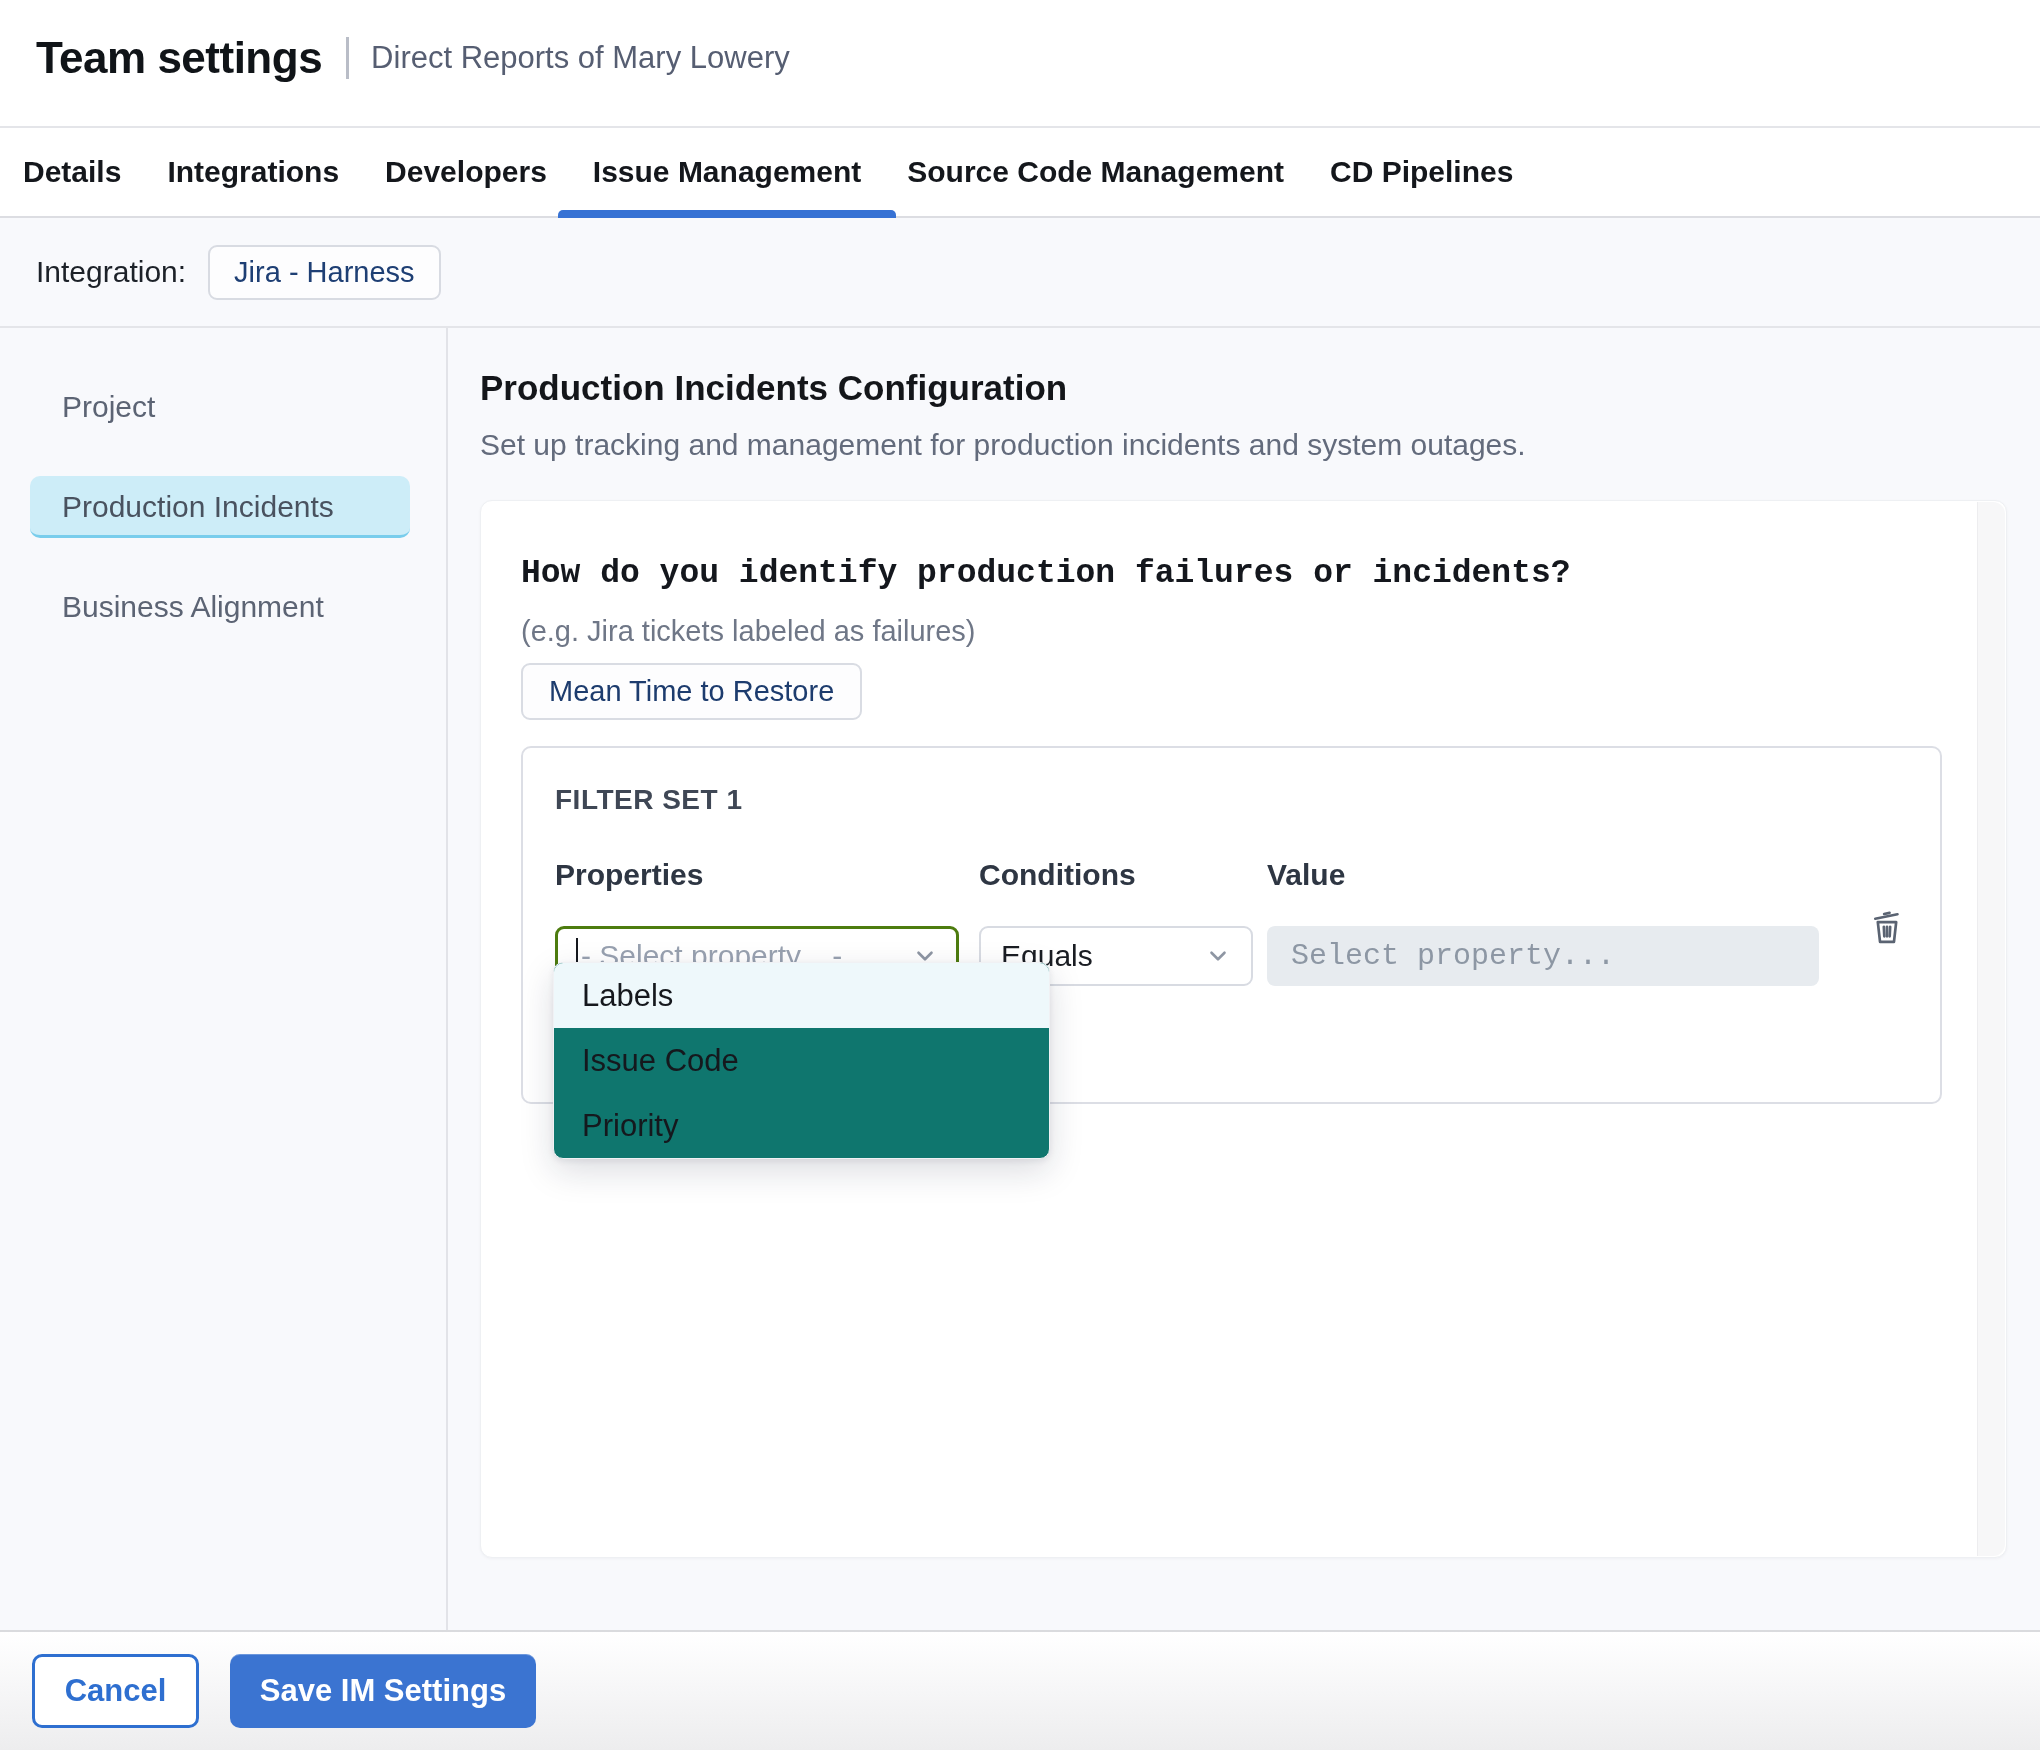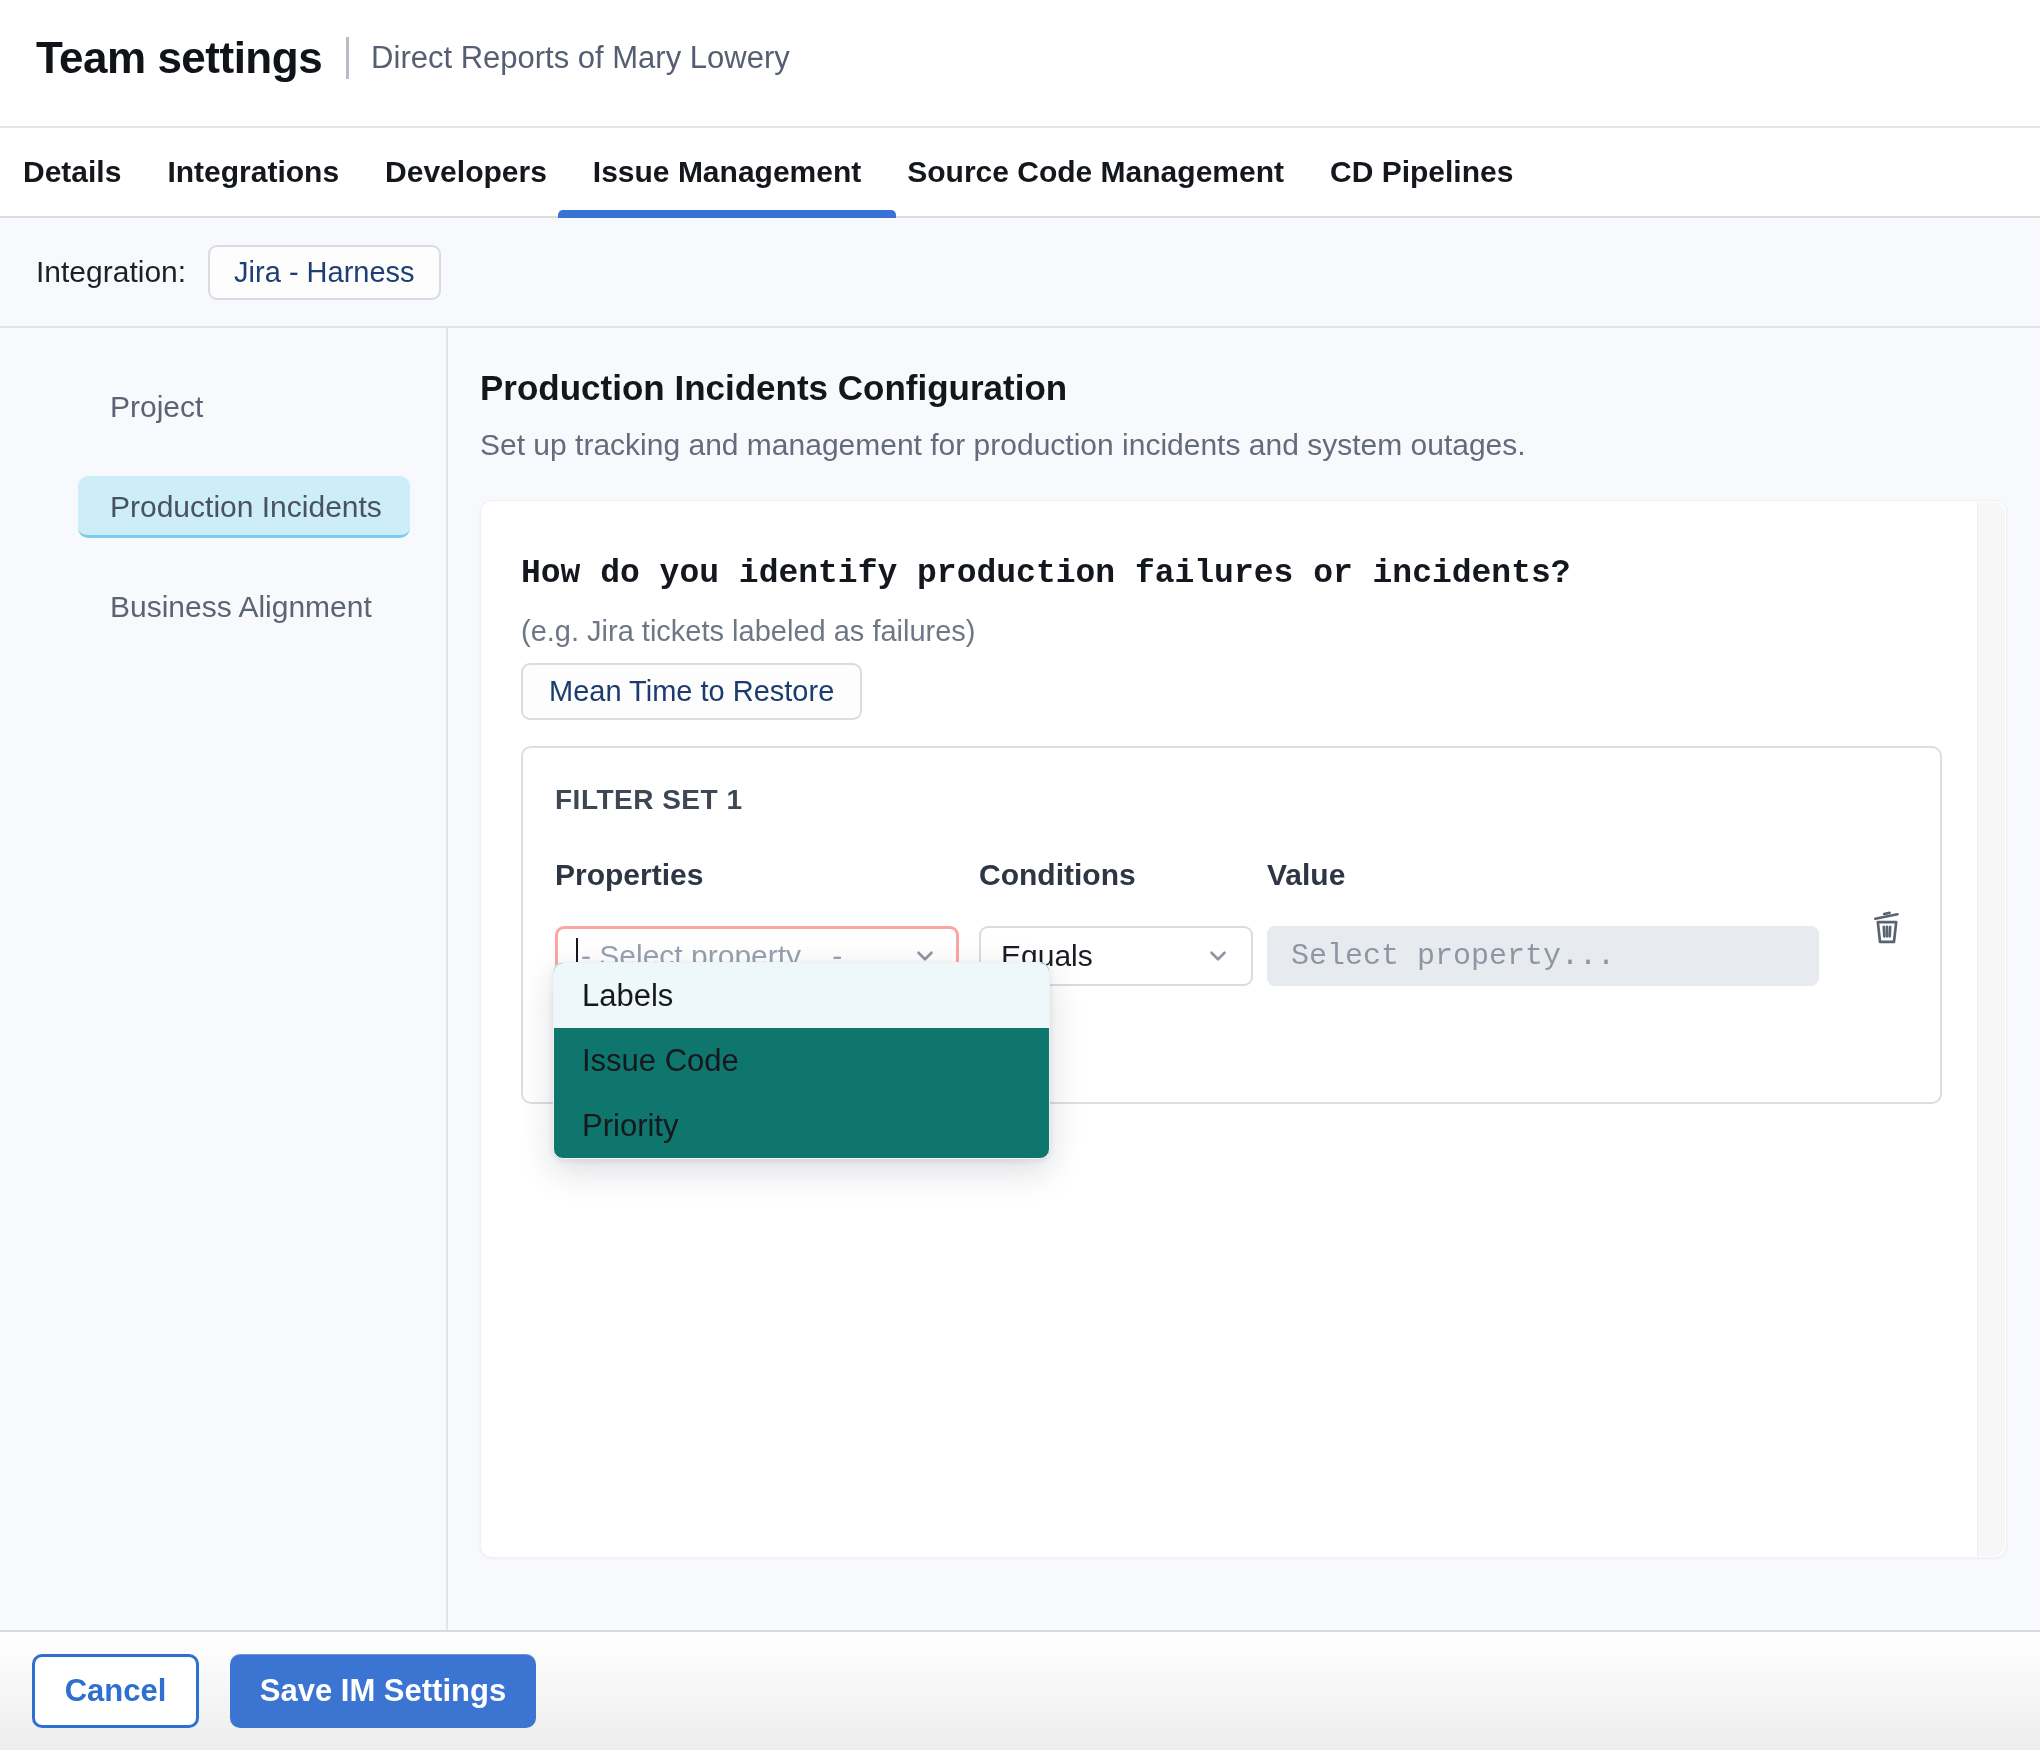--- a/index.html
+++ b/index.html
@@ -56,21 +56,21 @@
     border:2px solid #d8dbe2; border-radius:9px;
     background:#fdfdfe;
     padding:9px 24px;
     font-size:29px; color:#1e3f74;
     cursor:pointer;
   }
 
   
   .content-row { display:flex; height:1302px; background:#f8f9fc; }
 
-  .side-nav { width:448px; border-right:2px solid #e2e3e8; padding-top:48px; flex-shrink:0;padding-left:48px; }
+  .side-nav { width:448px; border-right:2px solid #e2e3e8; padding-top:48px; flex-shrink:0; }
   .side-item {
     height:62px; line-height:62px;
     margin:0 36px 38px 30px;
     padding:0 32px;
     font-size:30px; color:#5c6474;
     border-radius:10px;
     cursor:pointer;
     white-space:nowrap;
   }
   .side-item.selected {
@@ -128,21 +128,21 @@
 
   .field {
     height:60px; border-radius:9px;
     display:flex; align-items:center;
     font-size:30px;
     padding:0 20px;
     background:#fff;
     cursor:pointer;
   }
   .field .grow { flex:1; }
-  .select-focused { border:3px solid #fca5a5; padding:0 18px; }
+  .select-focused { border:3px solid #4d7c0f; padding:0 18px; }
   .select-normal  { border:2px solid #d8dbe2; }
   .placeholder { color:#98a1b0; }
   .text-caret { width:2px; height:36px; background:#15181e; margin-right:3px; flex-shrink:0; }
   .select-value { color:#1a1d23; }
   .chev { flex-shrink:0; margin-left:12px; }
 
   .value-input {
     width:100%; height:60px;
     background:#e7ebef; border:none; border-radius:8px;
     font-family:Liberation Mono, monospace;

